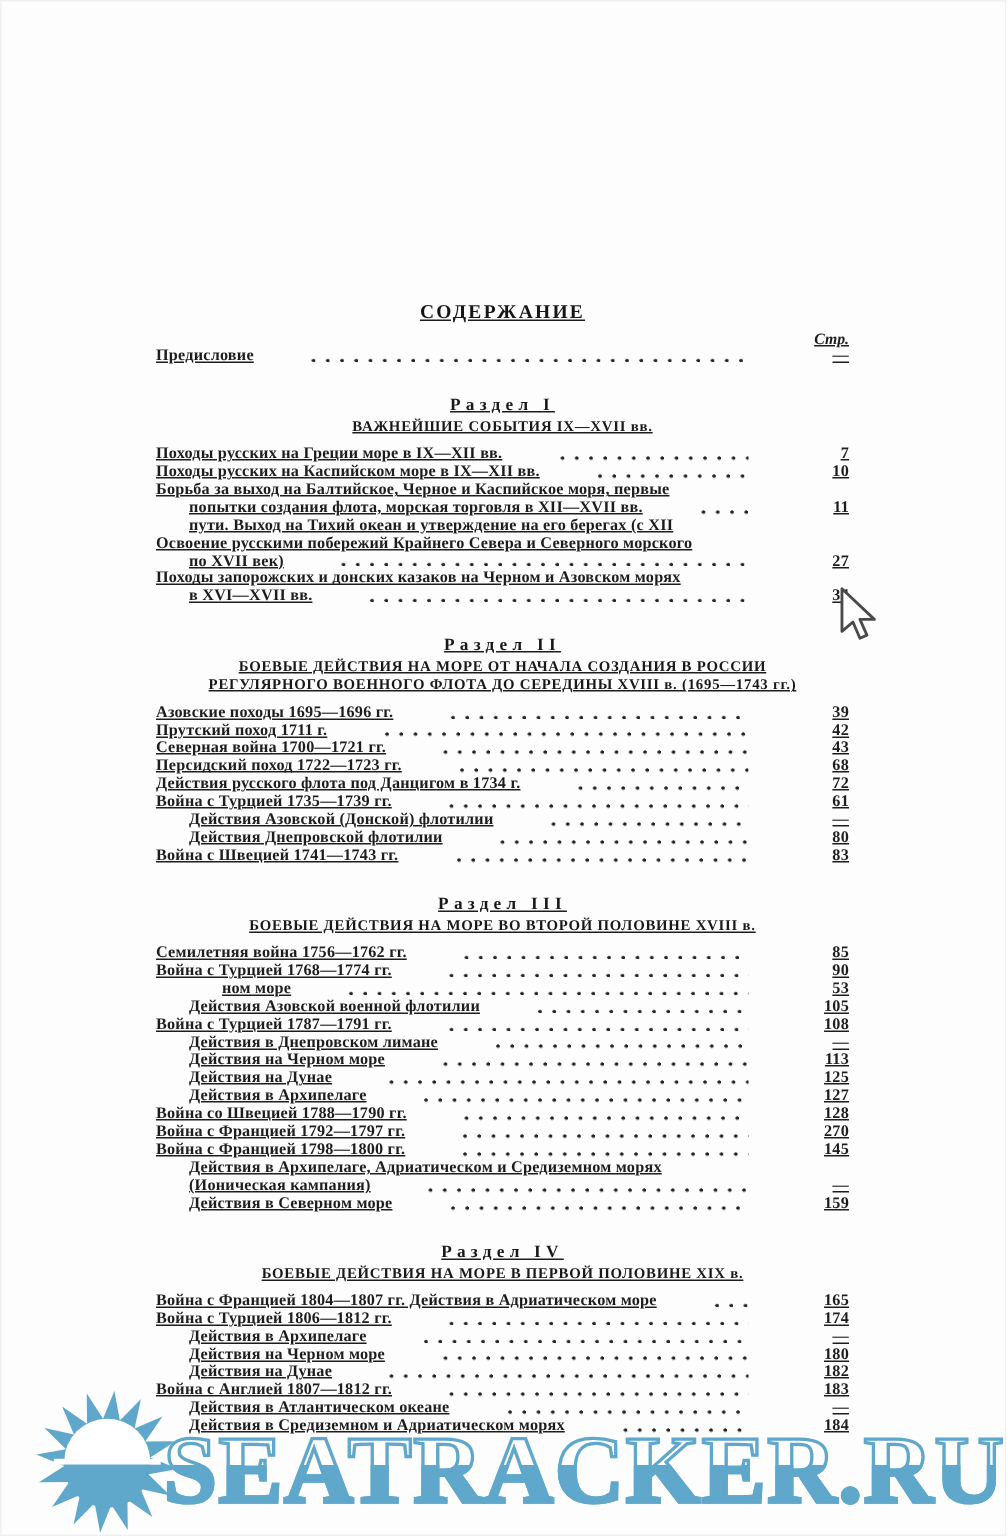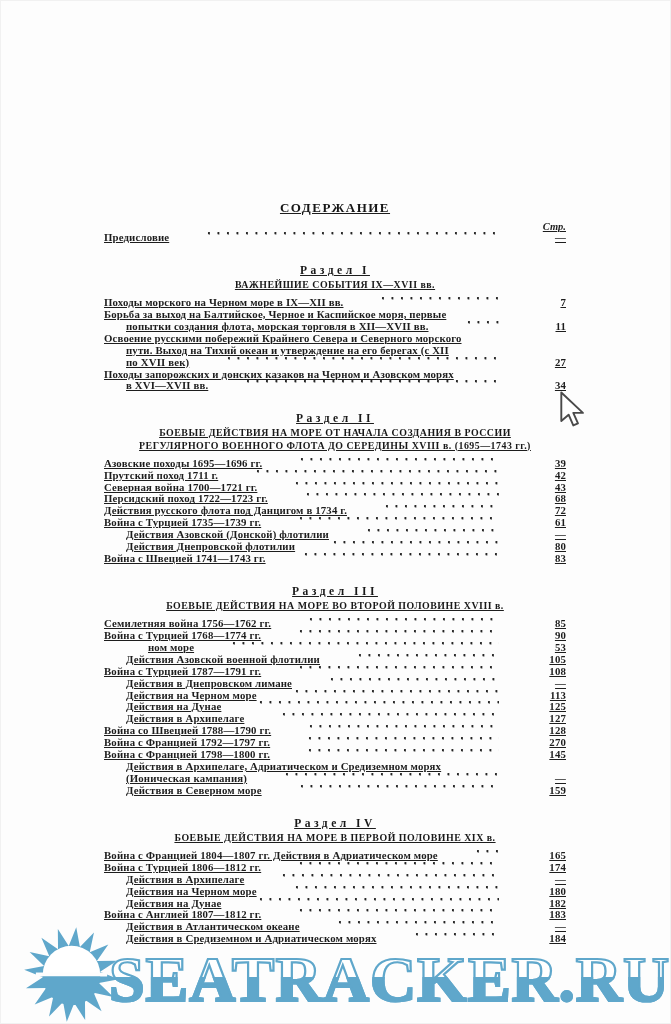--- a/index.html
+++ b/index.html
@@ -4,21 +4,21 @@
 <style>
   html,body{margin:0;padding:0;background:#ffffff;}
   .page{
     position:relative;width:671px;height:1024px;background:#fdfdfd;
     overflow:hidden;font-family:"Liberation Serif",serif;color:#1d1d1d;
     box-shadow:inset 0 0 0 1px #f1f1f1;
   }
   .toc{position:absolute;left:104px;top:200px;width:462px;text-decoration:underline;}
   .toc-title{text-align:center;font-weight:bold;font-size:13px;letter-spacing:1.5px;color:#161616;}
   .page-col-label{text-align:right;font-weight:bold;font-style:italic;font-size:10.5px;margin-top:5px;line-height:11px;}
-  .row{display:flex;align-items:flex-start;font-size:10.8px;font-weight:bold;line-height:11.9px;letter-spacing:.15px;gap:32px;}
+  .row{display:flex;align-items:flex-end;font-size:10.8px;font-weight:bold;line-height:11.9px;letter-spacing:.15px;gap:32px;}
   .row .t{white-space:nowrap;}
   .row .dots{
     flex:1;height:3px;margin:0 3px 2px 6px;min-width:10px;
     background-image:radial-gradient(circle at 2px 1.4px,#242424 1.05px,transparent 1.3px);
     background-size:9.5px 3px;background-repeat:repeat-x;
   }
   .row .pg{width:32px;text-align:right;flex:none;}
   .i1 .t{padding-left:22px;}
   .i2 .t{padding-left:44px;}
   .section{margin-top:20px;}
@@ -48,37 +48,42 @@
           <span class="t">Предисловие</span>
           <span class="dots"></span>
           <span class="pg">—</span>
         </div>
       </div>
     <div>
         <div class="section">
           <div class="sec-head">Раздел I</div>
           <div class="sec-sub">ВАЖНЕЙШИЕ СОБЫТИЯ IX—XVII вв.</div>
           <div class="row i0">
-            <span class="t">Походы морского на Черном море в IX—XII вв.</span>
+            <span class="t">Походы русских на Греции море в IX—XII вв.</span>
             <span class="dots"></span>
             <span class="pg">7</span>
           </div>
           <div class="row i0">
+            <span class="t">Походы русских на Каспийском море в IX—XII вв.</span>
+            <span class="dots"></span>
+            <span class="pg">10</span>
+          </div>
+          <div class="row i0">
             <span class="t">Борьба за выход на Балтийское, Черное и Каспийское моря, первые</span>
           </div>
           <div class="row i1">
             <span class="t">попытки создания флота, морская торговля в XII—XVII вв.</span>
             <span class="dots"></span>
             <span class="pg">11</span>
           </div>
+          <div class="row i1">
+            <span class="t">пути. Выход на Тихий океан и утверждение на его берегах (с XII</span>
+          </div>
           <div class="row i0">
             <span class="t">Освоение русскими побережий Крайнего Севера и Северного морского</span>
-          </div>
-          <div class="row i1">
-            <span class="t">пути. Выход на Тихий океан и утверждение на его берегах (с XII</span>
           </div>
           <div class="row i1">
             <span class="t">по XVII век)</span>
             <span class="dots"></span>
             <span class="pg">27</span>
           </div>
           <div class="row i0">
             <span class="t">Походы запорожских и донских казаков на Черном и Азовском морях</span>
           </div>
           <div class="row i1">

